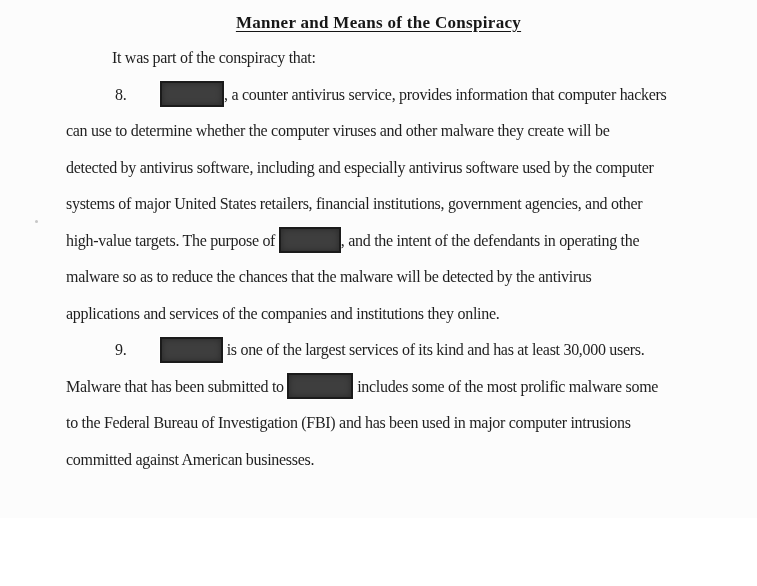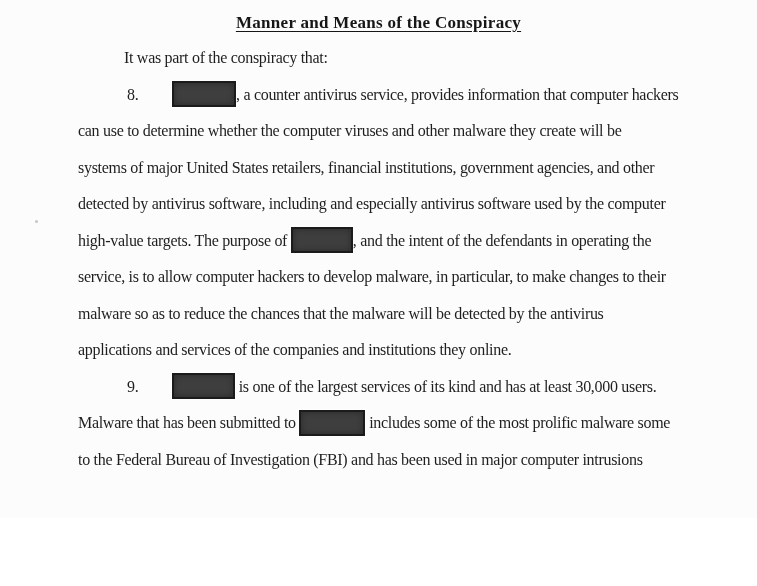--- a/index.html
+++ b/index.html
@@ -25,21 +25,20 @@
     font-weight: bold;
     line-height: 22px;
     letter-spacing: 0.3px;
     text-decoration: underline;
     text-underline-offset: 3px;
     color: #161616;
   }
   .content {
     font-size: 16px;
     letter-spacing: -0.3px;
-    margin-left: 12px;
   }
   .para {
     margin: 0;
   }
   .line {
     height: 36.5px;
     line-height: 36.5px;
     white-space: pre;
   }
   .first-indent {
@@ -79,27 +78,27 @@
 
 <main class="page">
   <h1 class="doc-title">Manner and Means of the Conspiracy</h1>
   <section class="content">
       <div class="para">
         <div class="line first-indent"><span class="seg">It was part of the conspiracy that:</span></div>
       </div>
       <div class="para">
         <div class="line first-numbered"><span class="pnum">8.</span><span class="redaction" style="width: 64px;"></span><span class="seg">, a counter antivirus service, provides information that computer hackers</span></div>
         <div class="line"><span class="seg">can use to determine whether the computer viruses and other malware they create will be</span></div>
+        <div class="line"><span class="seg">detected by antivirus software, including and especially antivirus software used by the computer</span></div>
         <div class="line"><span class="seg">systems of major United States retailers, financial institutions, government agencies, and other</span></div>
-        <div class="line"><span class="seg">detected by antivirus software, including and especially antivirus software used by the computer</span></div>
         <div class="line"><span class="seg">high-value targets. The purpose of </span><span class="redaction" style="width: 62px;"></span><span class="seg">, and the intent of the defendants in operating the</span></div>
-        <div class="line"><span class="seg">service, is to allow computer hackers to develop malware, in particular, to make changes to their</span></div>
         <div class="line"><span class="seg">malware so as to reduce the chances that the malware will be detected by the antivirus</span></div>
         <div class="line"><span class="seg">applications and services of the companies and institutions they online.</span></div>
       </div>
       <div class="para">
         <div class="line first-numbered"><span class="pnum">9.</span><span class="redaction" style="width: 63px;"></span><span class="seg"> is one of the largest services of its kind and has at least 30,000 users.</span></div>
         <div class="line"><span class="seg">Malware that has been submitted to </span><span class="redaction" style="width: 66px;"></span><span class="seg"> includes some of the most prolific malware some</span></div>
         <div class="line"><span class="seg">to the Federal Bureau of Investigation (FBI) and has been used in major computer intrusions</span></div>
+        <div class="line"><span class="seg">committed against American businesses.</span></div>
       </div>
     </section>
   <div class="artifact"></div>
 </main>
 
 </body></html>

